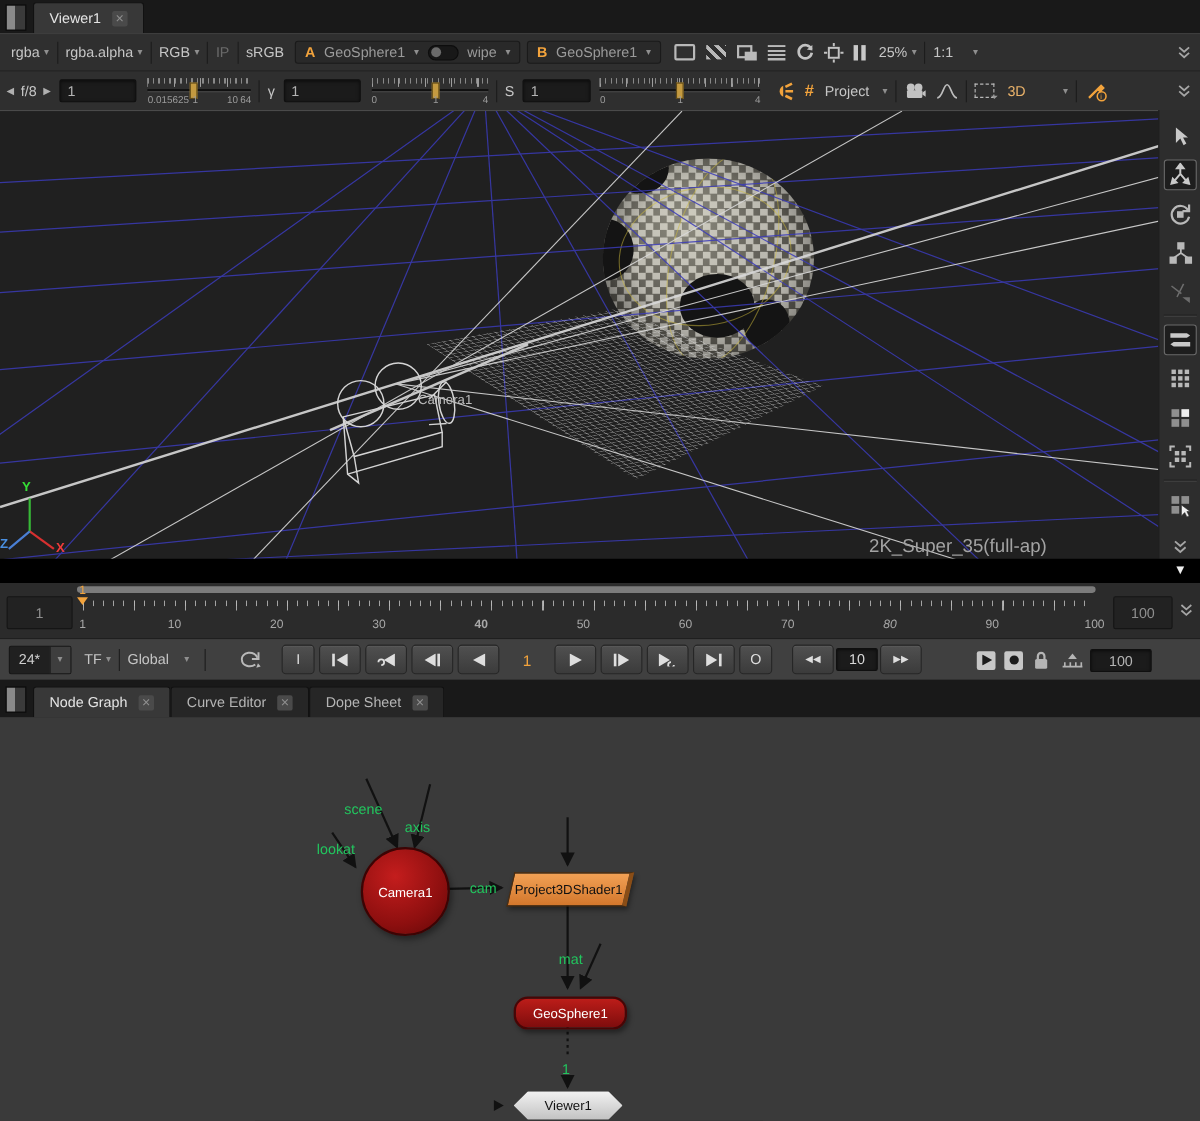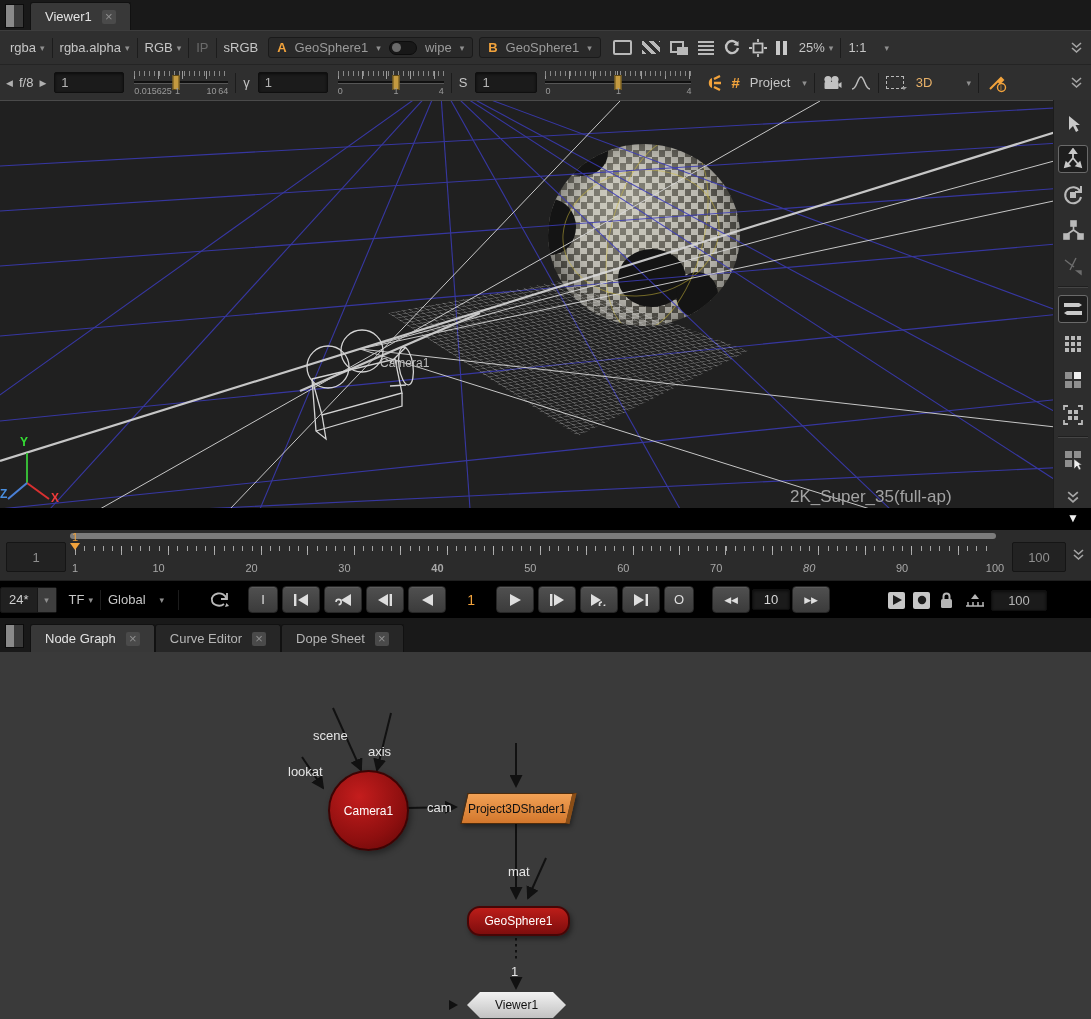--- a/index.html
+++ b/index.html
@@ -79,32 +79,32 @@
             display:flex;align-items:center;justify-content:center;font-size:13px}
   #ruler{position:absolute;left:75px;top:16px;width:920px;height:12px;
      background:repeating-linear-gradient(90deg,rgba(185,185,185,.85) 0 1px,transparent 1px 9.293px) top left/100% 5px no-repeat,
                 repeating-linear-gradient(90deg,rgba(200,200,200,.8) 0 1px,transparent 1px 46.46px) top left/100% 9px no-repeat}
   #ruler-labels{position:absolute;left:75px;top:32px;width:920px;height:12px;font-size:11px;color:#a8a8a8}
   #ruler-labels span{position:absolute;transform:translateX(-50%)}
   #playhead{position:absolute;left:75px;top:2px;width:0;height:0}
   #playhead .num{position:absolute;left:-3px;top:-1px;color:#f2a33c;font-size:11px}
   #playhead .mark{position:absolute;left:-5px;top:11px;border:5px solid transparent;border-top:7px solid #f2a33c}
   
-  #playbar{position:absolute;left:0;top:580px;width:100%;height:38px;background:#000000;border-top:1px solid #1f1f1f;display:flex;align-items:center;padding:0 0;box-sizing:border-box}
+  #playbar{position:absolute;left:0;top:580px;width:100%;height:38px;background:#404040;border-top:1px solid #1f1f1f;display:flex;align-items:center;padding:0 8px;box-sizing:border-box}
   .pbtn{height:25px;min-width:28px;padding:0 4px;background:linear-gradient(#505050,#3b3b3b);
         border:1px solid #262626;border-radius:4px;display:flex;align-items:center;justify-content:center;
         box-shadow:inset 0 1px 0 rgba(255,255,255,.07);color:#dedede;flex:none;margin:0 2px}
   .fpsbox{display:flex;align-items:center;border:1px solid #161616;background:#202020;border-radius:2px;height:24px;flex:none}
   .fpsbox .v{padding:0 8px;color:#cfcfcf}
   .fpsbox .c{width:18px;height:24px;background:#3e3e3e;display:flex;align-items:center;justify-content:center;border-left:1px solid #161616}
   .sqicon{width:17px;height:17px;background:#c7c7c7;border-radius:2px;display:flex;align-items:center;justify-content:center;flex:none;margin:0 4px}
   
   #ngtabs{top:618px;height:34px}
   #ngcanvas{position:absolute;left:0;top:652px;width:1091px;height:367px;background:#3a3a3a;overflow:hidden}
-  .nglabel{position:absolute;color:#e5e5e5;font-size:13px}
+  .nglabel{position:absolute;color:#22c55e;font-size:13px}
   .node{position:absolute;display:flex;align-items:center;justify-content:center;font-size:12px;color:#111}
   #n-checker{left:467px;top:8px;width:99px;height:83px;background:#9d9d9d;border:1px solid #c9c9c9;border-right-color:#555;border-bottom-color:#555;
              display:block;box-shadow:2px 3px 5px rgba(0,0,0,.45)}
   #n-checker .thumb{height:57px;margin:1px;position:relative;
      background:repeating-conic-gradient(#cacaca 0% 25%,#6e6e6e 25% 50%);background-size:9px 9px}
   #n-checker .thumb .yline{position:absolute;left:0;right:0;top:24px;height:2px;background:#e5cf2e}
   #n-checker .thumb .vline{position:absolute;left:48px;top:0;bottom:0;width:1px;background:rgba(225,205,90,.55)}
   #n-checker .nm{height:15px;text-align:center;background:linear-gradient(#b6b6b6,#8f8f8f);color:#0c0c0c;font-size:12px;line-height:15px}
   #n-checker .chanstrip{display:flex;gap:2px;padding:1px 2px;background:#808080;height:6px}
   #n-checker .chanstrip i{height:6px}

